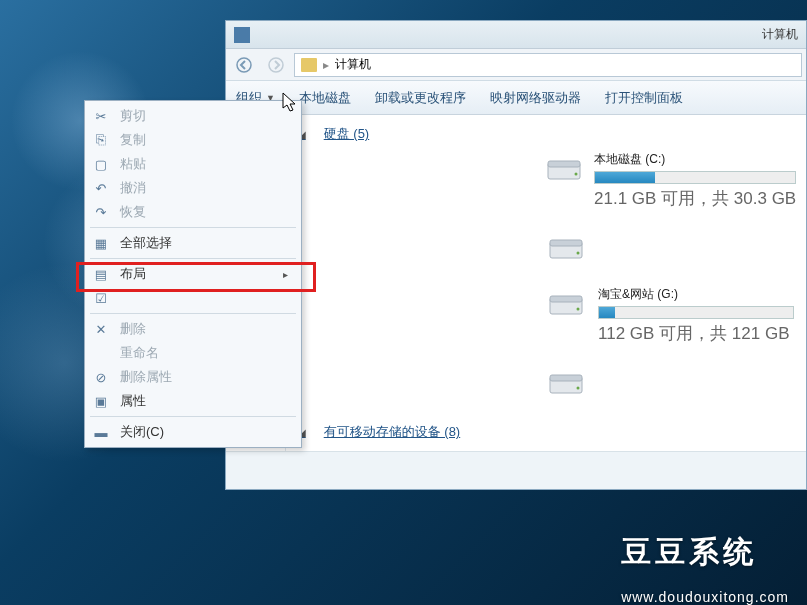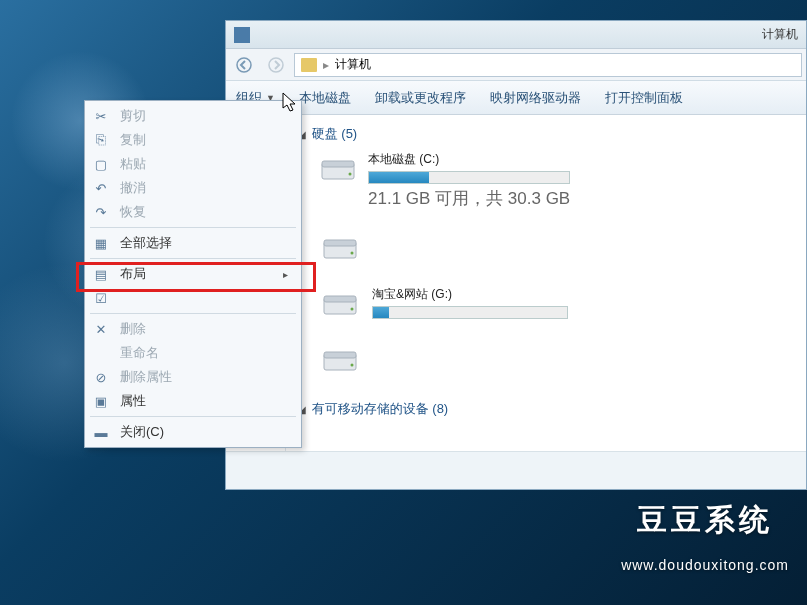--- a/index.html
+++ b/index.html
@@ -34,24 +34,24 @@
     
     .toolbar { height: 34px; background: linear-gradient(#f7fafd,#e6eef5); display: flex; align-items: center; padding: 0 10px; gap: 24px; font-size: 13px; color: #2a5278; border-bottom: 1px solid #c8d4de; }
     .toolbar-item { display: flex; align-items: center; gap: 4px; cursor: pointer; }
     .chev { font-size: 9px; color: #555; }
     
     .content-area { flex: 1; display: flex; background: #fff; overflow: hidden; }
     .sidebar { width: 60px; border-right: 1px solid #e0e8ee; padding: 8px 6px; font-size: 12px; color: #333; }
     .sidebar-item { padding: 3px 0; white-space: nowrap; overflow: hidden; }
     
     .main-panel { flex: 1; padding: 6px 12px; font-size: 13px; overflow: auto; }
-    .section-header { display: flex; align-items: center; gap: 6px; color: #225588; padding: 4px 0 8px; }
+    .section-header { display: flex; align-items: center; gap: 18px; color: #225588; padding: 4px 0 8px; text-decoration: underline; }
     .section-header .tri { color: #555; font-size: 10px; }
     
-    .drives-grid { display: flex; flex-wrap: wrap; gap: 20px 40px; margin-left: 20px; margin-bottom: 18px; }
+    .drives-grid { display: flex; flex-wrap: wrap; gap: 20px 40px; margin-left: 20px; margin-bottom: 18px; justify-content: flex-end; }
     .drive { display: flex; gap: 10px; width: 250px; }
     .drive-icon { width: 44px; height: 36px; display: flex; align-items: center; justify-content: center; }
     .drive-icon svg { width: 40px; height: 32px; }
     .drive-info { flex: 1; }
     .drive-name { font-size: 12px; color: #222; margin-bottom: 3px; white-space: nowrap; }
     .drive-bar { height: 13px; background: #eee; border: 1px solid #bcc; position: relative; margin-bottom: 3px; }
     .drive-fill { height: 100%; background: linear-gradient(#4ea8d8,#2688c0); }
     .drive-stats { font-size: 17px; color: #666; white-space: nowrap; }
     
     .details-pane { height: 38px; border-top: 1px solid #d8e2e8; background: #eef4f8; }
@@ -70,21 +70,21 @@
     .menu-item.highlighted { }
     
     .red-box {
       position: absolute; left: 76px; top: 262px; width: 240px; height: 30px;
       border: 3px solid #e02020; z-index: 60; pointer-events: none;
     }
     
     .cursor { position: absolute; left: 282px; top: 92px; z-index: 70; pointer-events: none; }
     
     .watermark {
-      position: absolute; right: 18px; bottom: 32px; text-align: center; color: #fff;
+      position: absolute; right: 18px; bottom: 0; text-align: left; color: #fff;
       text-shadow: 0 1px 3px rgba(0,0,0,0.5);
     }
     .watermark .wm-title { font-size: 30px; font-weight: bold; letter-spacing: 4px; }
     .watermark .wm-url { font-size: 14px; letter-spacing: 1px; margin-top: 16px; }
   </style>
 </head>
 <body>
 
 <div class="desktop-bg"></div>
 
@@ -180,20 +180,21 @@
                 <rect x="4" y="10" width="32" height="16" rx="2" fill="#e4e8ec" stroke="#a8b2bc"></rect>
                 <rect x="4" y="8" width="32" height="6" rx="2" fill="#c8d0d8" stroke="#a8b2bc"></rect>
                 <circle cx="32" cy="21" r="1.5" fill="#6aa84a"></circle>
               </svg>
     </div>
     <div class="drive-info">
       <div class="drive-name">淘宝&amp;网站 (G:)</div>
       <div class="drive-bar">
                 <div class="drive-fill" style="width:8%"></div>
               </div>
+      <div class="drive-stats">112 GB 可用，共 121 GB</div>
     </div>
           </div>
           <div class="drive">
     <div class="drive-icon">
       <svg viewBox="0 0 40 32">
                 <rect x="4" y="10" width="32" height="16" rx="2" fill="#e4e8ec" stroke="#a8b2bc"></rect>
                 <rect x="4" y="8" width="32" height="6" rx="2" fill="#c8d0d8" stroke="#a8b2bc"></rect>
                 <circle cx="32" cy="21" r="1.5" fill="#6aa84a"></circle>
               </svg>
     </div>

